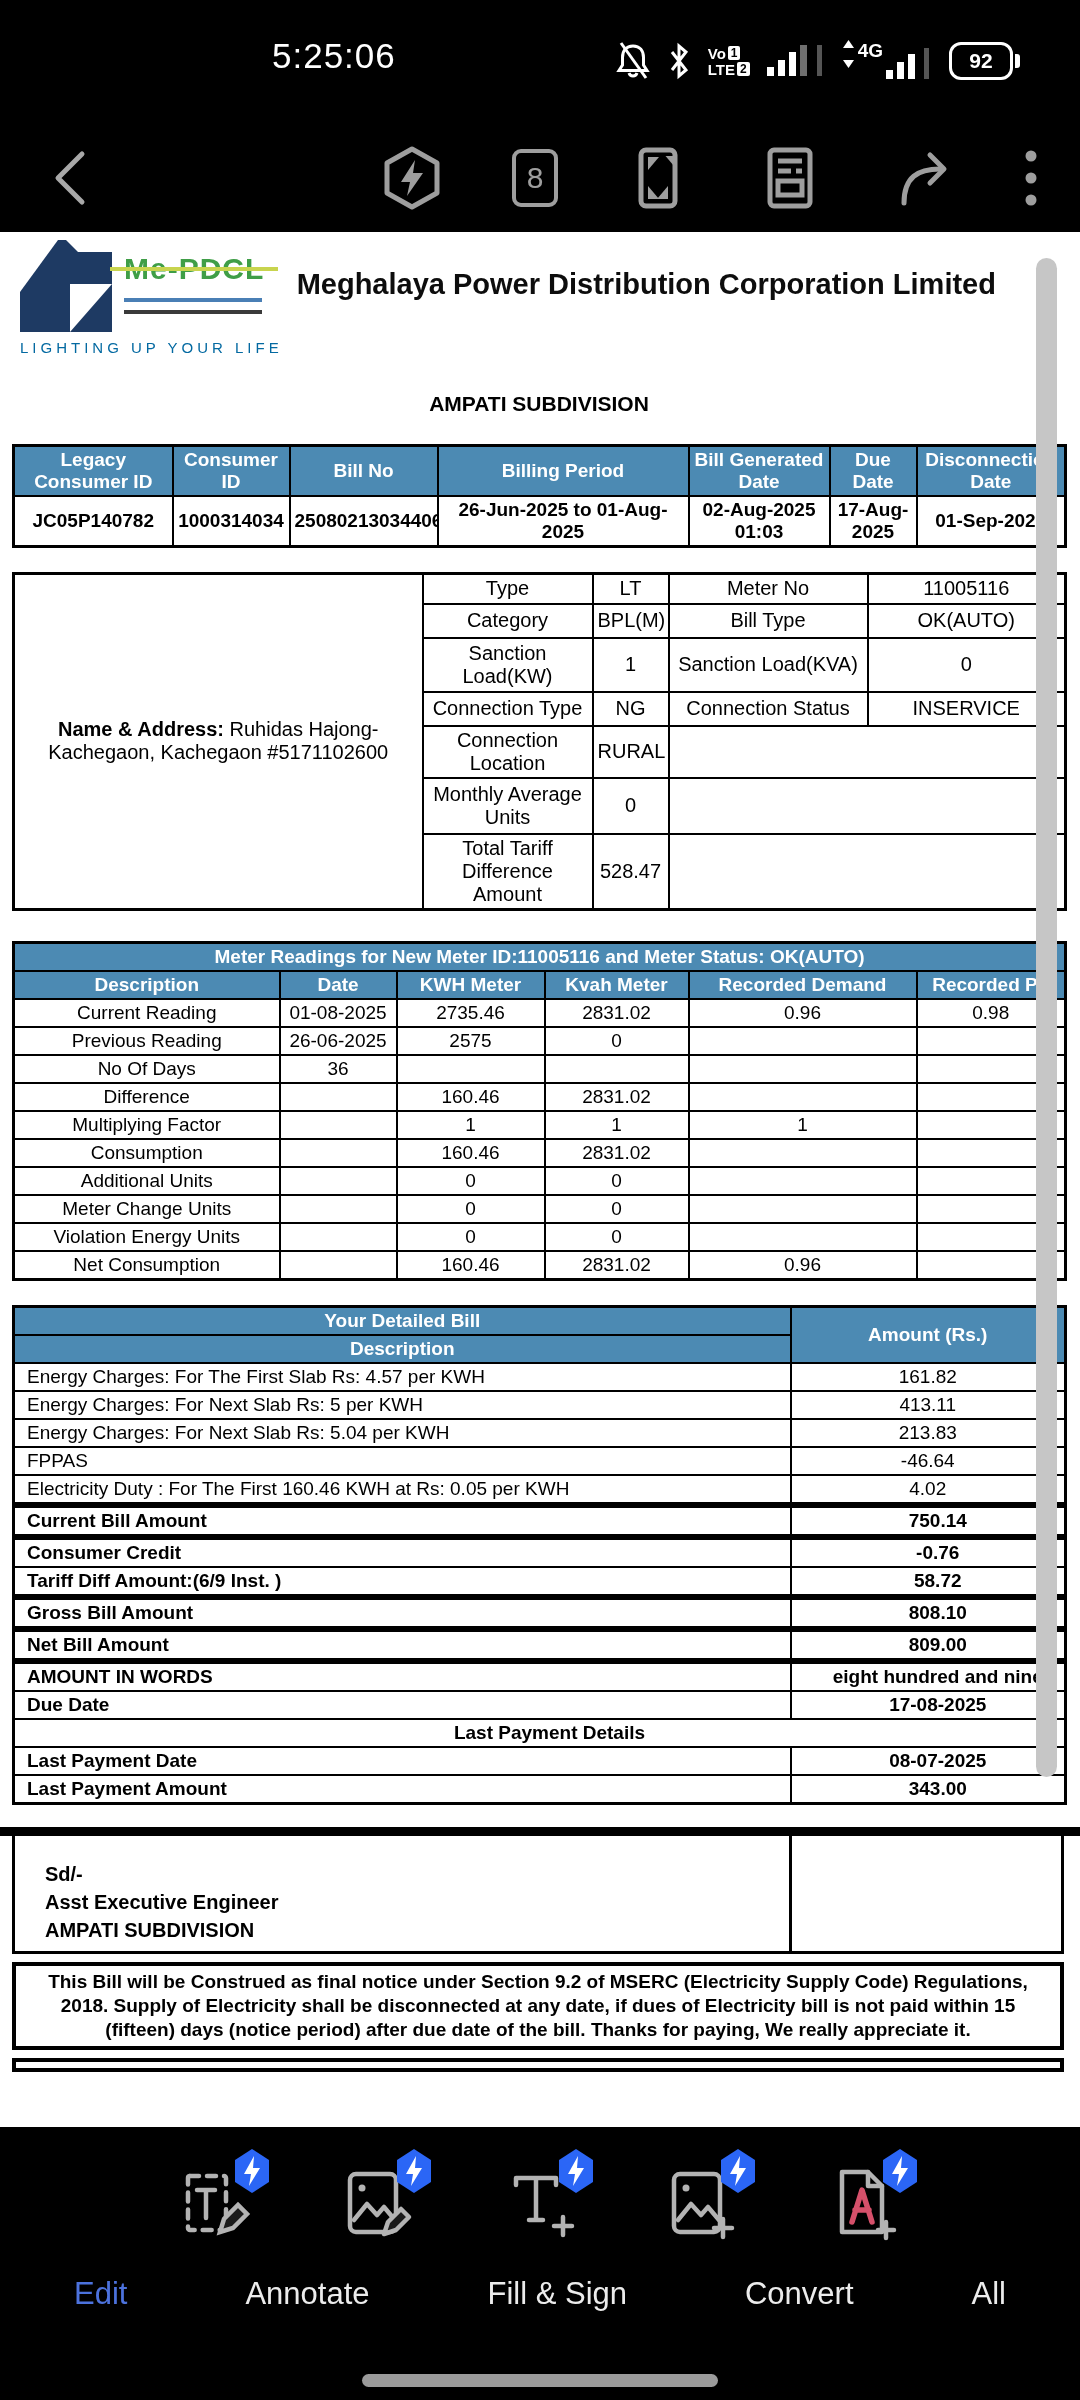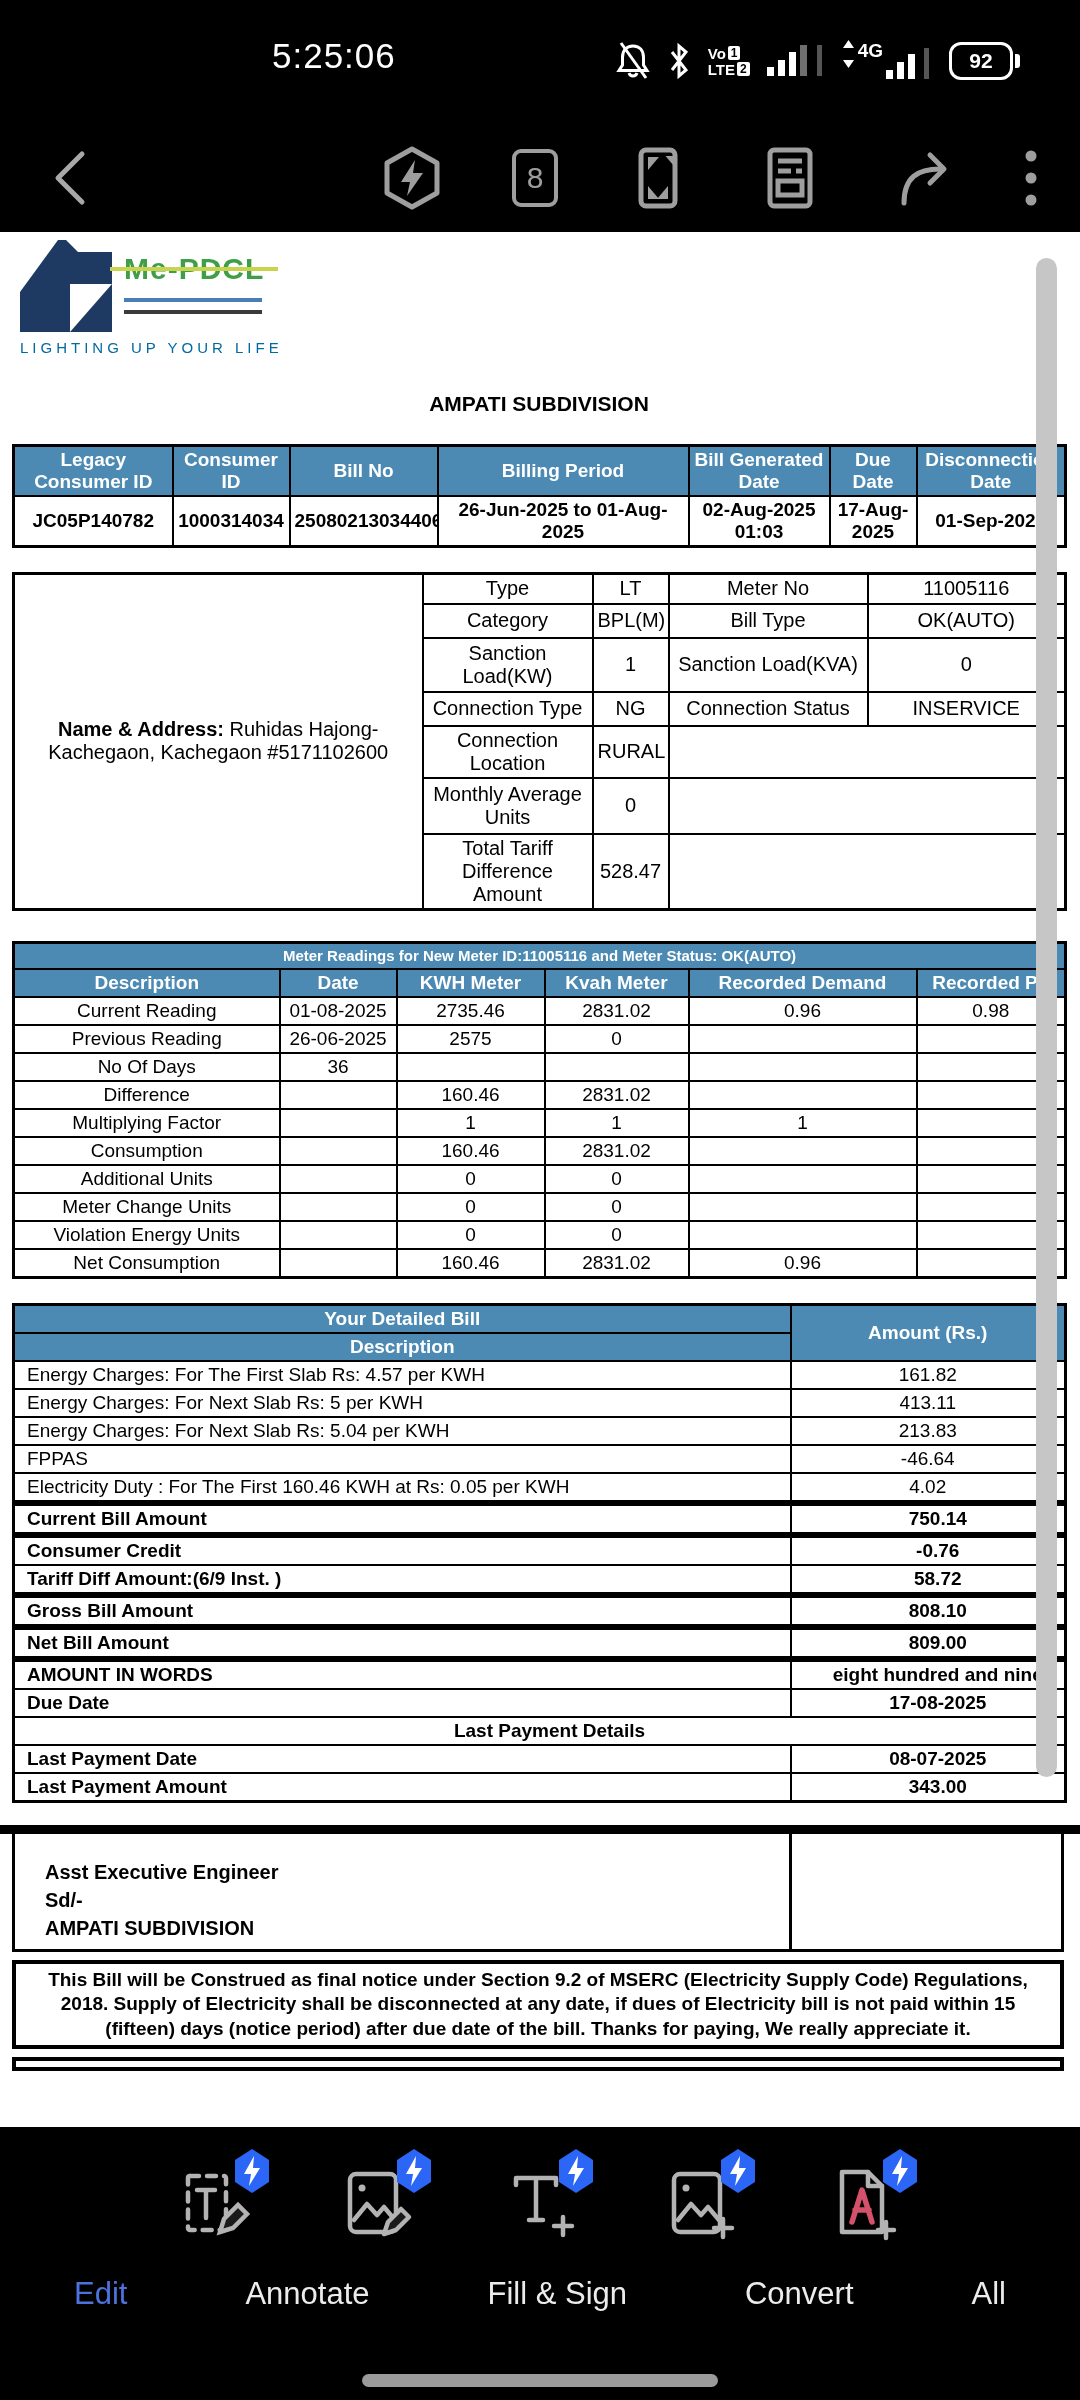--- a/index.html
+++ b/index.html
@@ -43,21 +43,21 @@
   table.outer { border:3px solid #000; }
   .bluehead th { background:#4c8ab3; color:#fff; font-weight:bold; }
   #summary-table { margin-top:28px; }
   #summary-table th { height:50px; }
   #summary-table td { height:44px; font-weight:bold; }
 
   #info-table td { font-size:20px; }
   .name-cell { font-size:21px; padding:0 14px; }
 
   #meter-table { margin-top:30px; }
-  #meter-table .title-row th { height:27px; font-size:15px;text-align:center; }
+  #meter-table .title-row th { height:27px; font-size:19px;text-align:center; }
   #meter-table .head-row th { height:28px; }
   #meter-table td { height:28px; }
 
   #bill-table { margin-top:24px; }
   #bill-table th { height:27px; }
   #bill-table td { height:28px; }
   td.l { text-align:left; padding-left:12px; }
   .b { font-weight:bold;padding-left:24px; }
   .c { text-align:center; }
   .tt { border-top:6px solid #000; }
@@ -212,20 +212,21 @@
               </svg>
             </span>
             <div class="brand-col">
               <div class="brand">Me-PDCL</div>
               <div class="rule1"></div>
               <div class="rule2"></div>
             </div>
           </div>
           <div class="tagline">LIGHTING UP YOUR LIFE</div>
         </div>
+        <div class="company">Meghalaya Power Distribution Corporation  Limited</div>
       </div>
 
       <div class="subdivision">AMPATI SUBDIVISION</div>
 
       <table id="summary-table" class="outer">
         <colgroup>
             <col style="width:159px">
             <col style="width:117px">
             <col style="width:148px">
             <col style="width:251px">
@@ -488,22 +489,22 @@
             <tr>
               <td class="l b">Last Payment Amount</td>
               <td class="c b">343.00</td>
             </tr>
           </tbody>
       </table>
 
       <div class="divider"></div>
       <div class="sig-box">
         <div class="sig-left" id="sig-lines">
+            <div>Sd/-</div>
             <div>Asst Executive Engineer</div>
-            <div>Sd/-</div>
             <div>AMPATI SUBDIVISION</div>
           </div>
         <div class="sig-right"></div>
       </div>
 
 
       <div class="notice-box">
         <span>This Bill will be Construed as final notice under Section 9.2 of MSERC (Electricity Supply Code) Regulations, 2018. Supply of Electricity shall be disconnected at any date, if dues of Electricity bill is not paid within 15 (fifteen) days (notice period) after due date of the bill. Thanks for paying, We really appreciate it.</span>
       </div>
 

